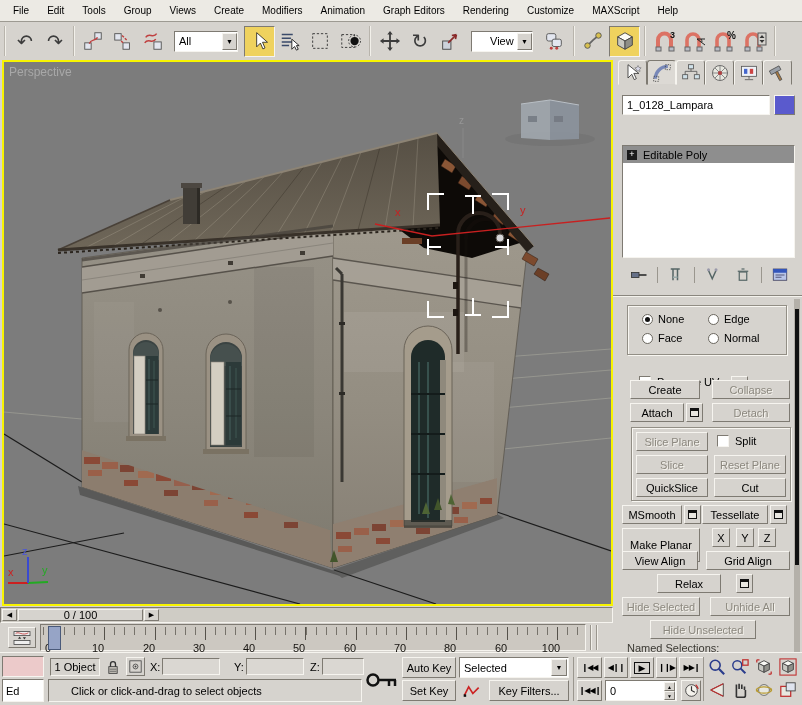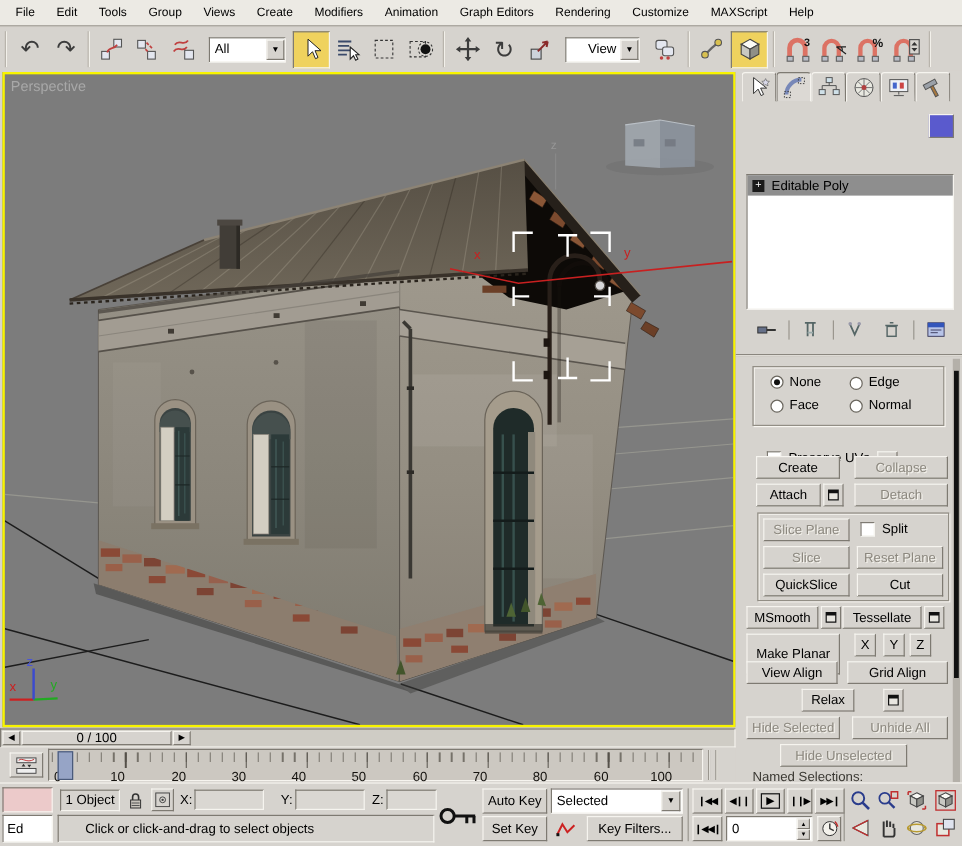--- a/index.html
+++ b/index.html
@@ -460,20 +460,23 @@
       </div>
     <div class="tab">
         <svg width="20" height="20" viewBox="0 0 24 24">
           <g transform="rotate(-28 12 12)">
             <rect x="4" y="5" width="13" height="5" fill="#9aa0a8" stroke="#555"></rect>
             <rect x="9.5" y="10" width="3" height="11" fill="#a8783e" stroke="#555"></rect>
           </g>
         </svg>
       </div>
   </div>
+  <div class="abs sunken white" style="left:9px;top:36px;width:148px;height:20px;display:flex;align-items:center;padding-left:4px">
+      <span>1_0128_Lampara</span>
+    </div>
   <div class="abs raised" style="left:161px;top:36px;width:21px;height:20px;background:#5a5acd"></div>
   <div class="abs sunken white" style="left:9px;top:86px;width:173px;height:113px">
     <div style="height:17px;background:#8e8e8e;display:flex;align-items:center;padding-left:4px">
       <span style="width:10px;height:10px;background:#1a1a1a;color:#fff;font-size:9px;line-height:9px;text-align:center;margin-right:6px">+</span>
       <span>Editable Poly</span>
     </div>
   </div>
   <div class="abs" style="left:14px;top:206px;display:flex;align-items:center;gap:6px">
     <div class="ticon" style="width:24px;height:20px">
         <svg width="20" height="18" viewBox="0 0 24 20">
@@ -508,21 +511,21 @@
         <svg width="18" height="18" viewBox="0 0 24 24">
           <rect x="3" y="4" width="18" height="15" fill="#b8c4e8" stroke="#335"></rect>
           <rect x="3" y="4" width="18" height="5" fill="#3355bb"></rect>
           <path d="M6 12 H18 M6 15 H14" stroke="#335"></path>
         </svg>
       </div>
   </div>
   <div class="abs" style="left:0;top:236px;width:189px;height:2px;background:#8a867e;border-bottom:1px solid #f4f2ec"></div>
 
   <div class="abs gbox" style="left:14px;top:246px;width:160px;height:50px">
-    <div class="abs" style="left:14px;top:7px;display:flex;gap:5px">
+    <div class="abs" style="left:14px;top:7px;display:flex;align-items:center;gap:5px">
         <span class="radio on"></span>
         <span>None</span>
       </div>
     <div class="abs" style="left:80px;top:7px;display:flex;align-items:center;gap:5px">
         <span class="radio"></span>
         <span>Edge</span>
       </div>
     <div class="abs" style="left:14px;top:26px;display:flex;align-items:center;gap:5px">
         <span class="radio"></span>
         <span>Face</span>
@@ -600,21 +603,21 @@
     </div>
   <div class="abs btn raised" style="left:145px;top:469px;width:18px;height:19px">
       <span>Z</span>
     </div>
   <div class="abs btn raised" style="left:9px;top:492px;width:76px;height:19px">
       <span>View Align</span>
     </div>
   <div class="abs btn raised" style="left:93px;top:492px;width:84px;height:19px">
       <span>Grid Align</span>
     </div>
-  <div class="abs btn raised" style="left:55px;top:515px;width:44px;height:19px">
+  <div class="abs btn raised" style="left:44px;top:515px;width:64px;height:19px">
       <span>Relax</span>
     </div>
   <div class="abs raised mini" style="left:123px;top:515px;height:19px">
       <span class="bx"></span>
     </div>
   <div class="abs btn raised dis" style="left:9px;top:538px;width:78px;height:19px">
       <span>Hide Selected</span>
     </div>
   <div class="abs btn raised dis" style="left:97px;top:538px;width:80px;height:19px">
       <span>Unhide All</span>

